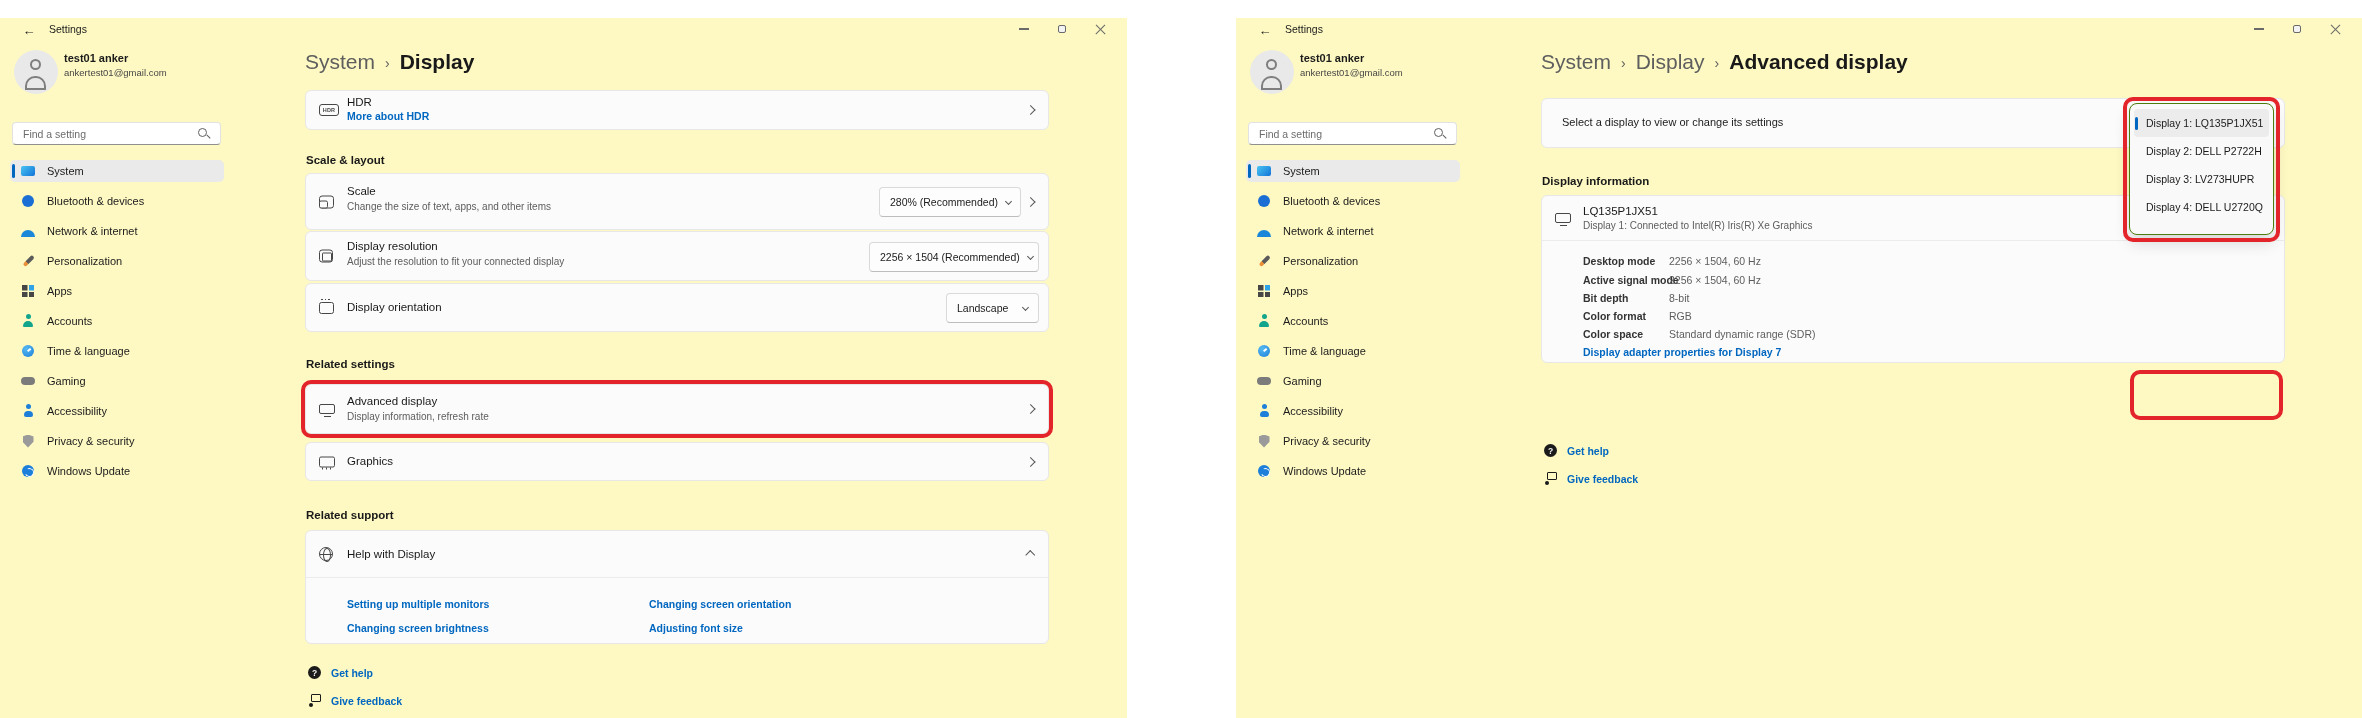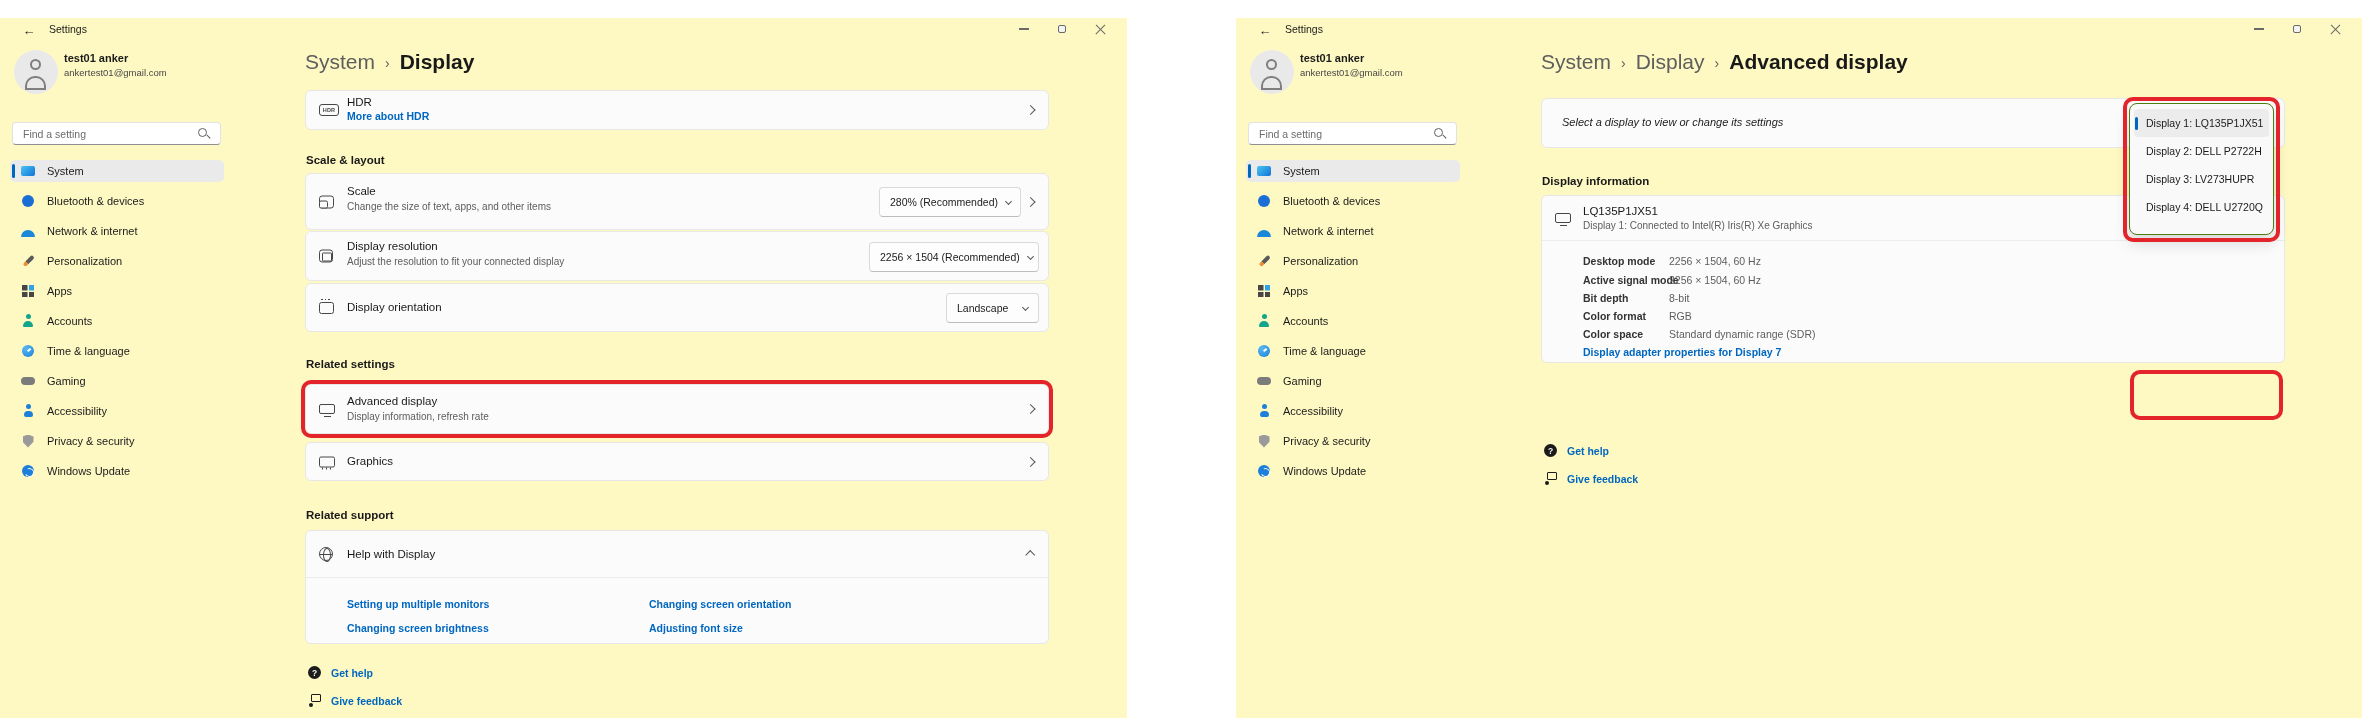--- a/index.html
+++ b/index.html
@@ -412,21 +412,21 @@
 
   <div class="main">
     <div class="crumbs">
       <span>System</span>
       <span class="crumb-sep">›</span>
       <span>Display</span>
       <span class="crumb-sep">›</span>
       <span class="crumb-last">Advanced display</span>
     </div>
 
-    <div class="card" style="top:80px; height:50px;font-style:italic;">
+    <div class="card" style="top:80px; height:50px;">
       <div style="position:absolute; left:20px; top:17px; font-size:11px;">Select a display to view or change its settings</div>
     </div>
 
     <div class="sec-header" style="top:157px;">Display information</div>
 
     <div class="card" style="top:177px; height:168px;">
       <div class="help-header" style="height:45px;text-align:right;">
         <span class="micon mi-monitor"></span>
         <div class="card-title" style="top:9px;">LQ135P1JX51</div>
         <div class="card-sub" style="top:24px;">Display 1: Connected to Intel(R) Iris(R) Xe Graphics</div>

